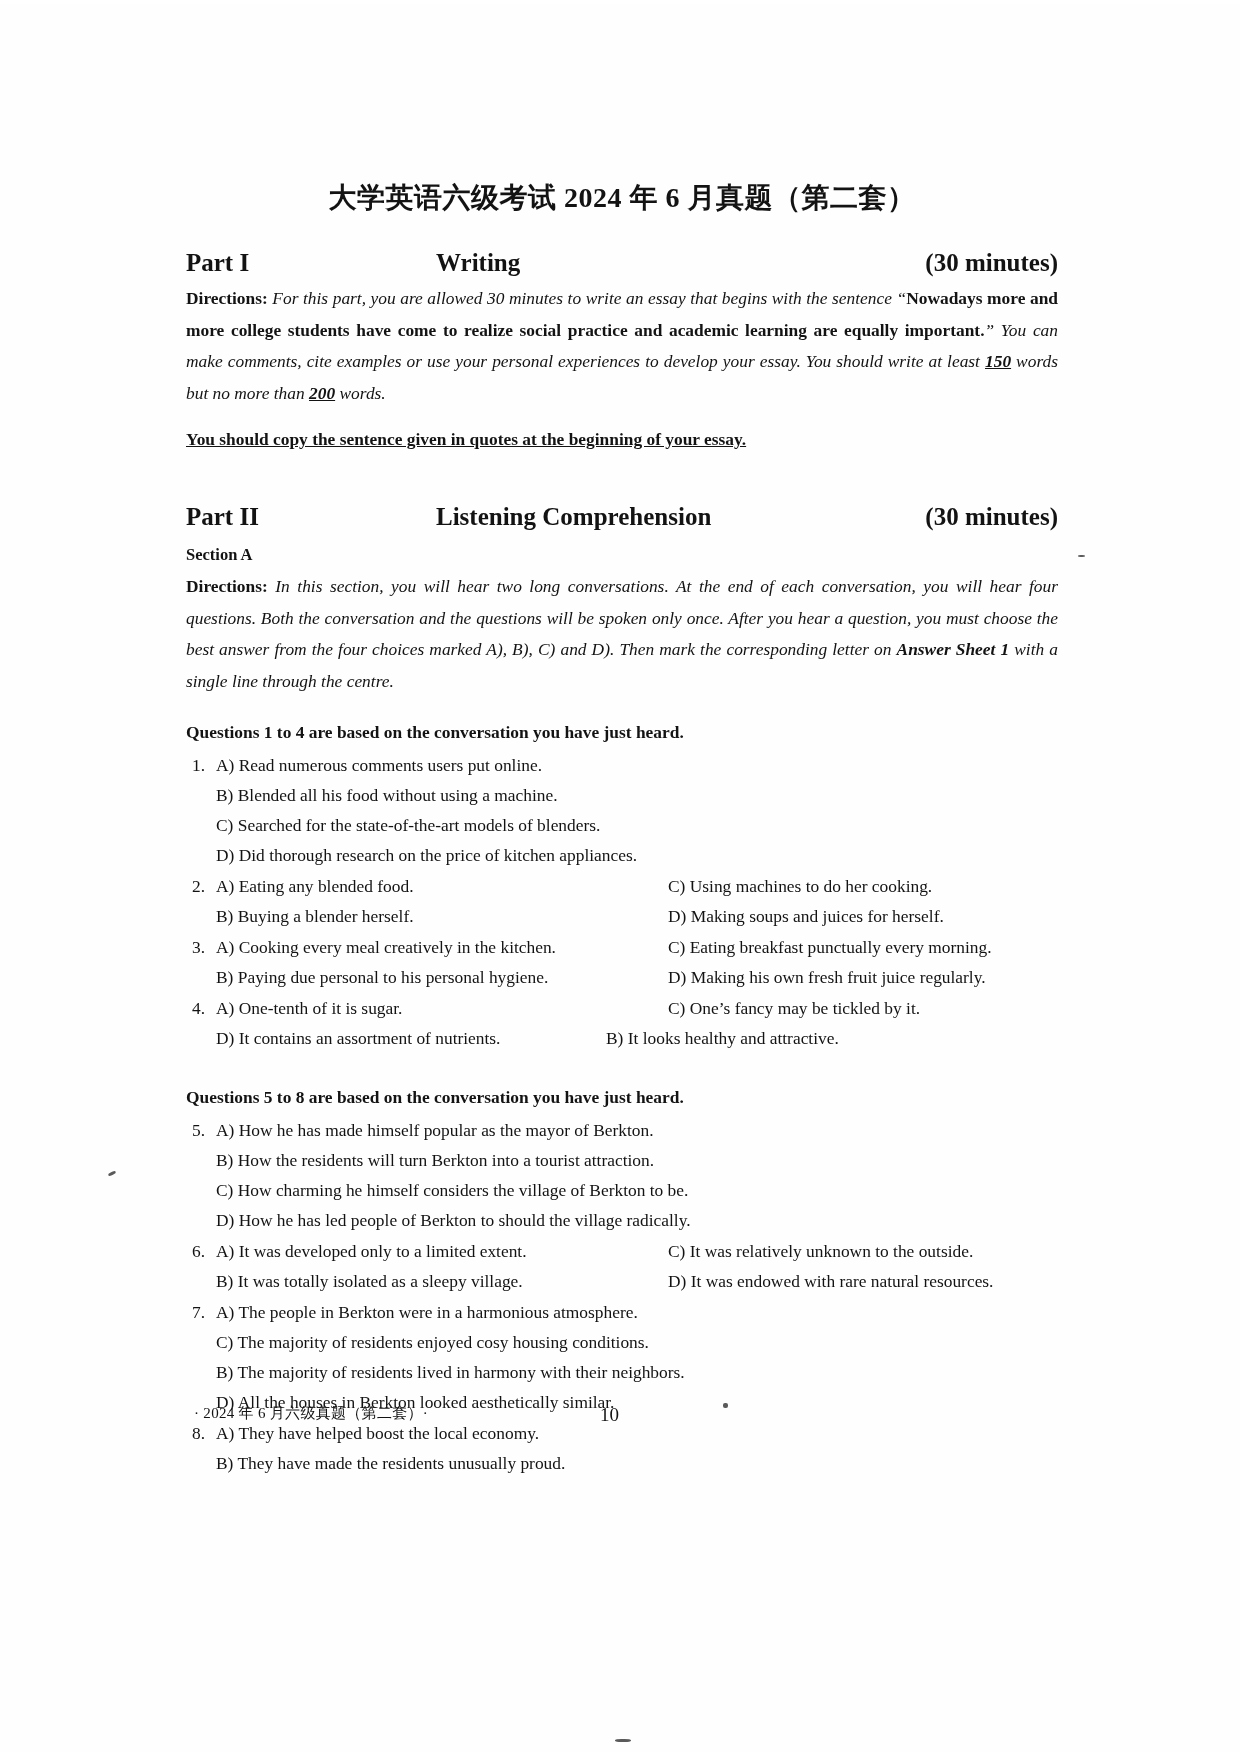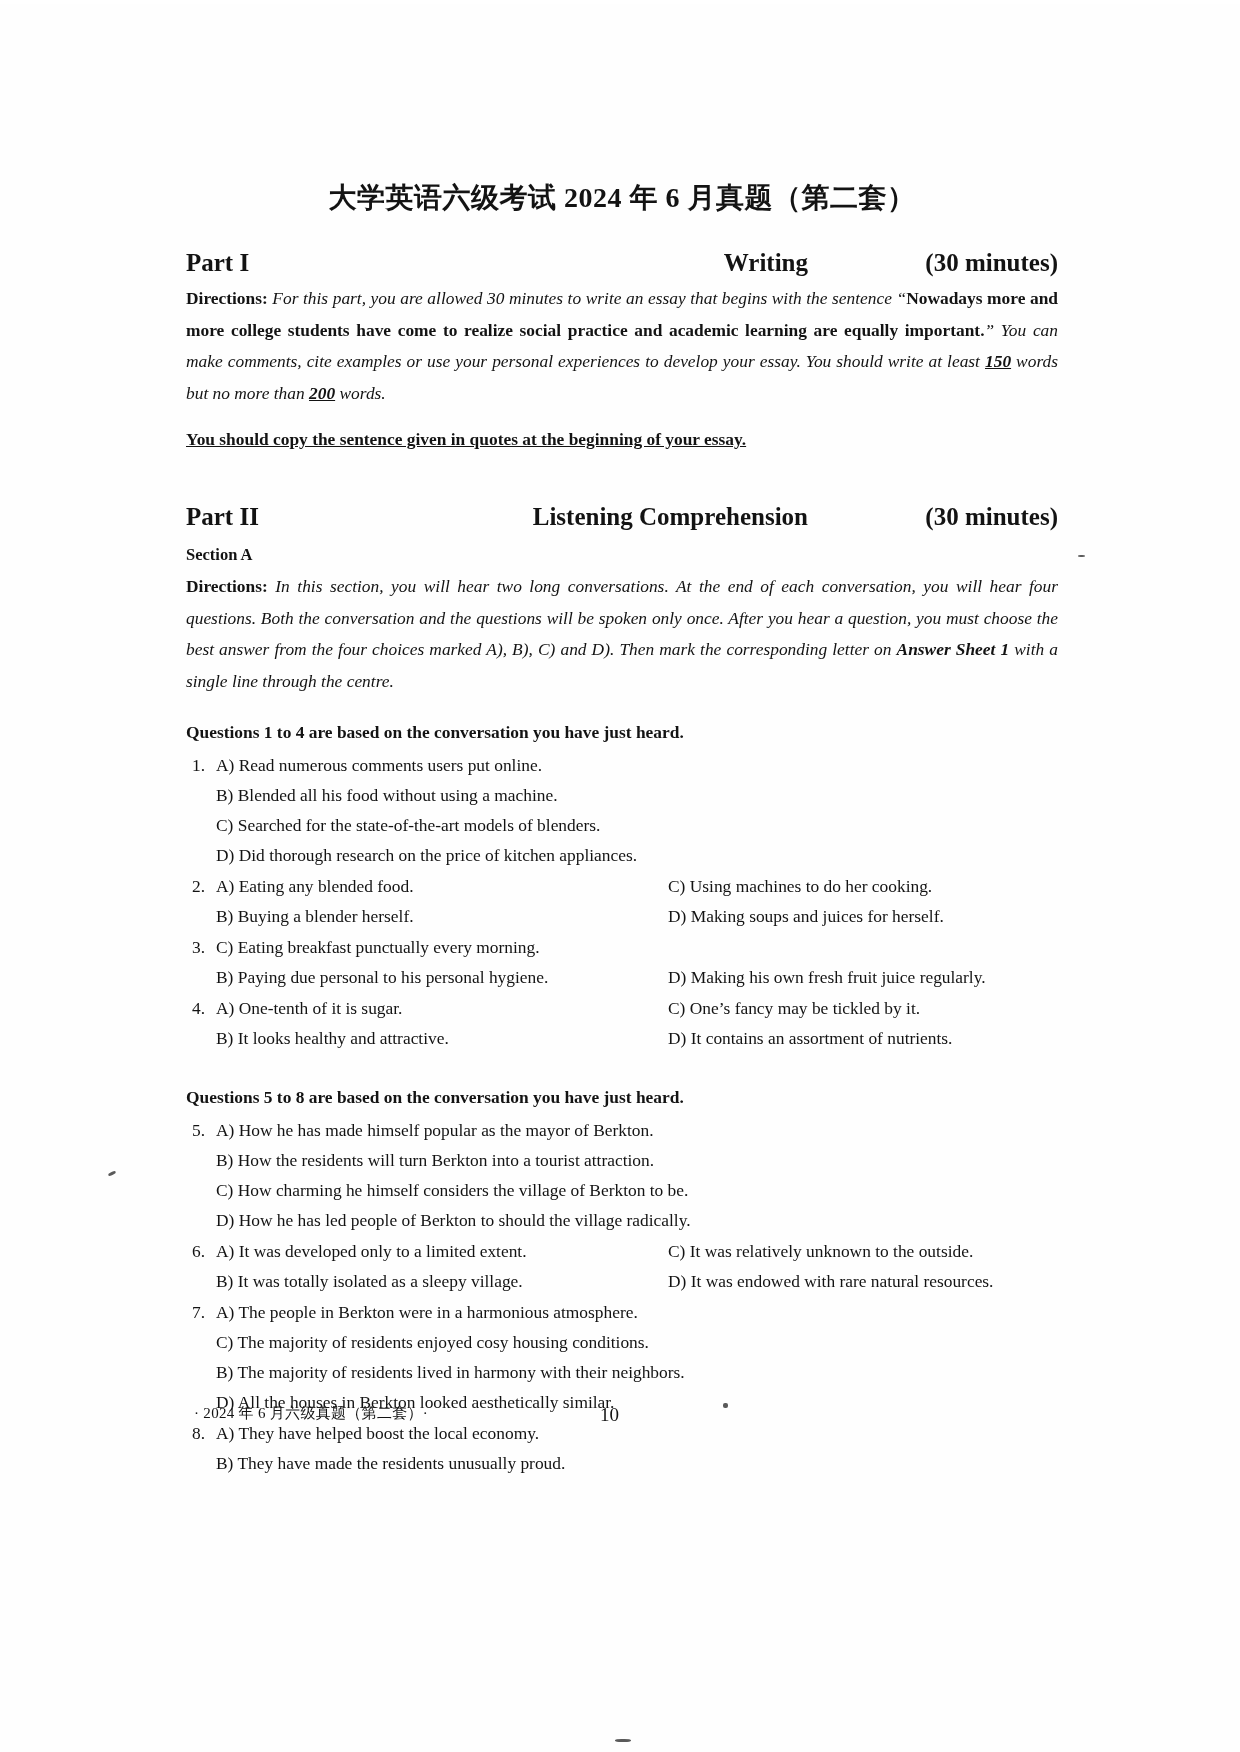--- a/index.html
+++ b/index.html
@@ -43,21 +43,21 @@
   }
 
   .part-header {
     display: flex;
     align-items: baseline;
     font-weight: bold;
     font-size: 25px;
     margin: 0 0 6px 0;
   }
   .part-header .ph-left   { width: 250px; text-align: left; }
-  .part-header .ph-center { flex: 1; text-align: right; }
+  .part-header .ph-center { flex: 1; text-align: left; }
   .part-header .ph-right  { width: 250px; text-align: right; }
 
   .section-label {
     font-weight: bold;
     font-size: 16.5px;
     margin: 14px 0 6px 0;
   }
 
   .directions {
     font-size: 17.4px;
@@ -217,39 +217,40 @@
       <div class="q-row">
         <span class="q-num"></span>
         <span class="q-col">B) Buying a blender herself.</span>
         <span class="q-col right">D) Making soups and juices for herself.</span>
       </div>
     </div>
 
     <div class="q-block">
       <div class="q-row">
         <span class="q-num">3.</span>
+        <span class="q-col">A) Cooking every meal creatively in the kitchen.</span>
         <span class="q-col right">C) Eating breakfast punctually every morning.</span>
       </div>
       <div class="q-row">
         <span class="q-num"></span>
         <span class="q-col">B) Paying due personal to his personal hygiene.</span>
         <span class="q-col right">D) Making his own fresh fruit juice regularly.</span>
       </div>
     </div>
 
     <div class="q-block">
       <div class="q-row">
         <span class="q-num">4.</span>
         <span class="q-col">A) One-tenth of it is sugar.</span>
         <span class="q-col right">C) One’s fancy may be tickled by it.</span>
       </div>
       <div class="q-row">
         <span class="q-num"></span>
+        <span class="q-col right">D) It contains an assortment of nutrients.</span>
         <span class="q-col">B) It looks healthy and attractive.</span>
-        <span class="q-col right">D) It contains an assortment of nutrients.</span>
       </div>
     </div>
 
     <div class="spacer-md"></div>
 
     <div class="q-group-title">Questions 5 to 8 are based on the conversation you have just heard.</div>
 
     <div class="q-block">
       <div class="q-row">
         <span class="q-num">5.</span>

